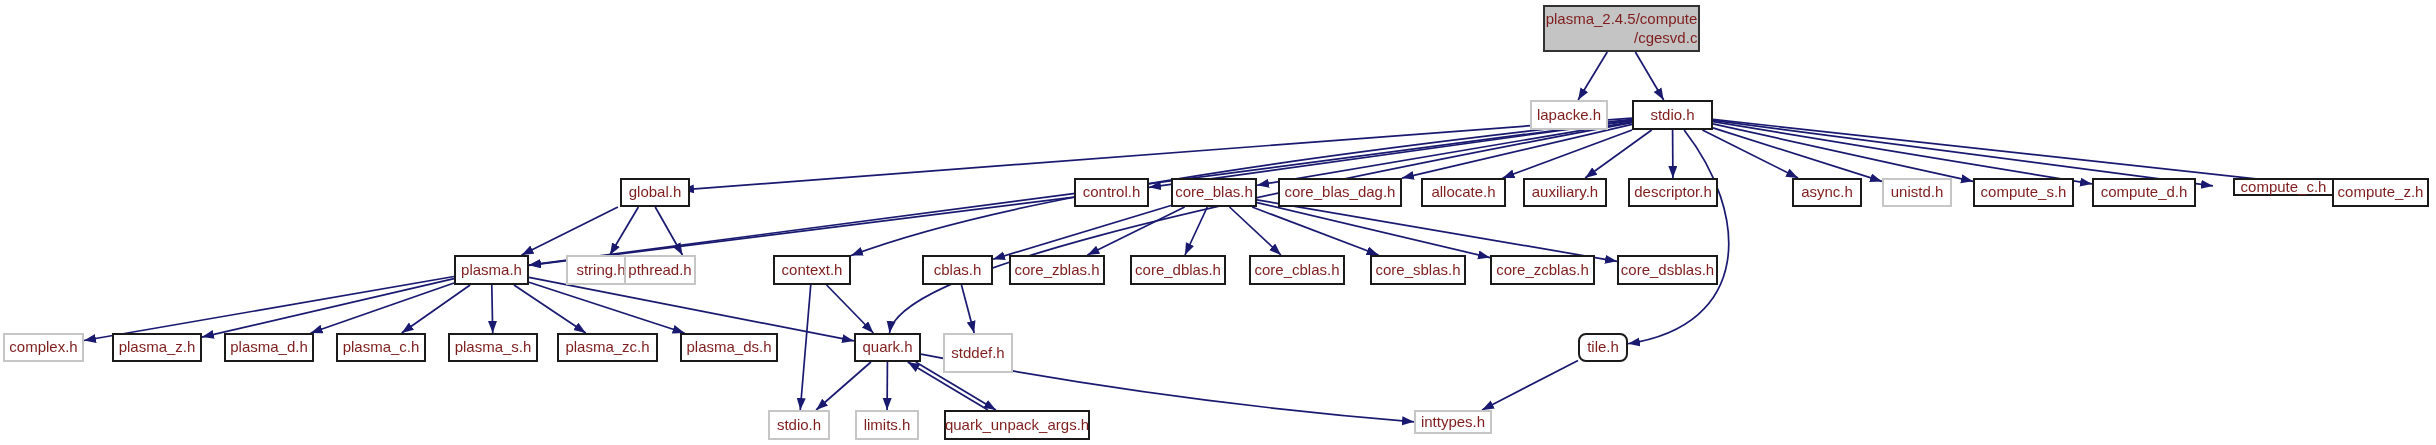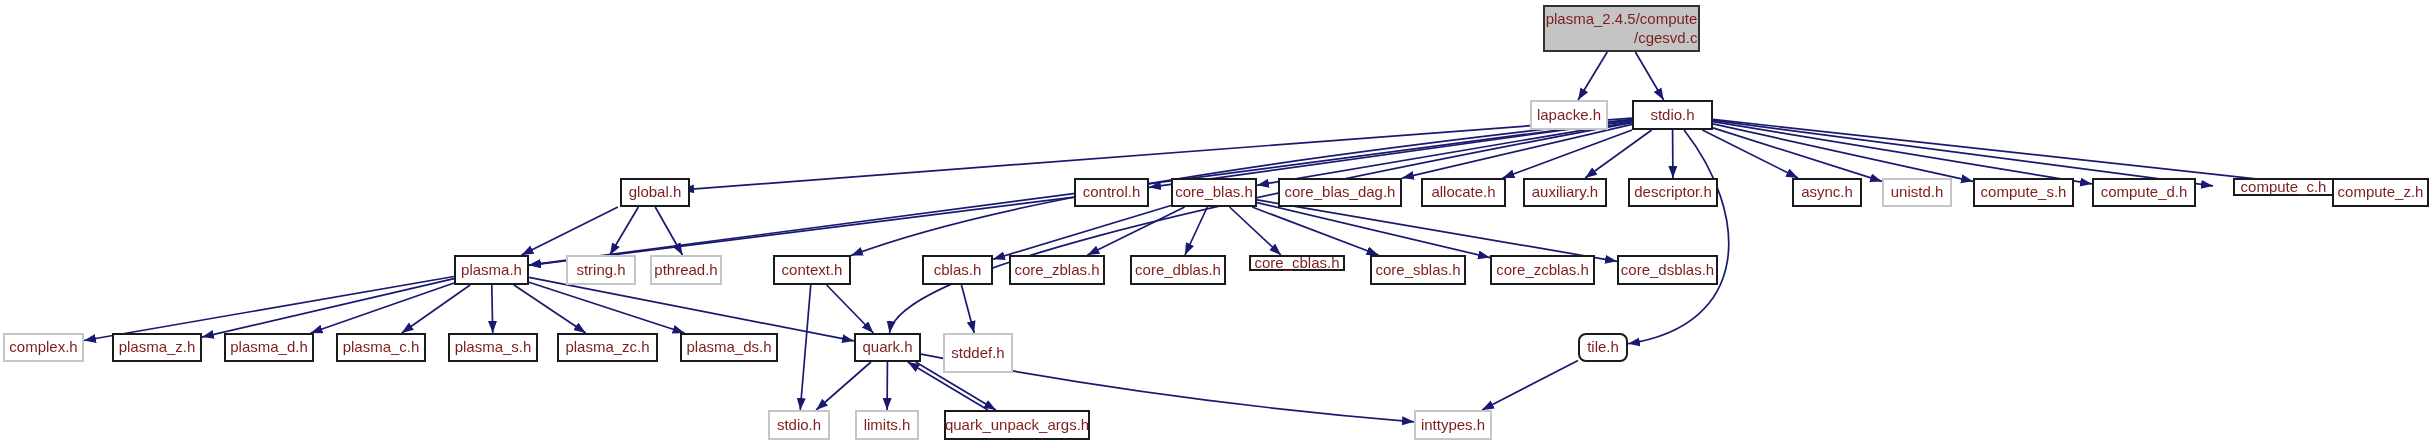--- a/index.html
+++ b/index.html
@@ -102,37 +102,37 @@
       <div class="node linked" style="left: 1523px; top: 178px; width: 84px; height: 29px;">auxiliary.h</div>
       <div class="node linked" style="left: 1628px; top: 178px; width: 90px; height: 29px;">descriptor.h</div>
       <div class="node linked" style="left: 1792px; top: 178px; width: 70px; height: 29px;">async.h</div>
       <div class="node plain" style="left: 1882px; top: 178px; width: 70px; height: 29px;">unistd.h</div>
       <div class="node linked" style="left: 1973px; top: 178px; width: 101px; height: 29px;">compute_s.h</div>
       <div class="node linked" style="left: 2092px; top: 178px; width: 104px; height: 29px;">compute_d.h</div>
       <div class="node linked" style="left: 2213px; top: 178px; width: 101px; height: 18px; margin-left: 20px;">compute_c.h</div>
       <div class="node linked" style="left: 2332px; top: 178px; width: 97px; height: 29px;">compute_z.h</div>
       <div class="node linked" style="left: 454px; top: 255px; width: 75px; height: 30px;">plasma.h</div>
       <div class="node plain" style="left: 566px; top: 255px; width: 70px; height: 30px;">string.h</div>
-      <div class="node plain" style="left: 650px; top: 255px; width: 72px; height: 30px;">pthread.h</div>
+      <div class="node plain" style="left: 624px; top: 255px; width: 72px; height: 30px;">pthread.h</div>
       <div class="node linked" style="left: 773px; top: 255px; width: 78px; height: 30px;">context.h</div>
       <div class="node linked" style="left: 922px; top: 255px; width: 71px; height: 30px;">cblas.h</div>
       <div class="node linked" style="left: 1009px; top: 255px; width: 96px; height: 30px;">core_zblas.h</div>
       <div class="node linked" style="left: 1130px; top: 255px; width: 96px; height: 30px;">core_dblas.h</div>
-      <div class="node linked" style="left: 1249px; top: 255px; width: 96px; height: 16px;">core_cblas.h</div>
+      <div class="node linked" style="left: 1249px; top: 255px; width: 96px; height: 30px;">core_cblas.h</div>
       <div class="node linked" style="left: 1370px; top: 255px; width: 96px; height: 30px;">core_sblas.h</div>
       <div class="node linked" style="left: 1490px; top: 255px; width: 105px; height: 30px;">core_zcblas.h</div>
       <div class="node linked" style="left: 1617px; top: 255px; width: 101px; height: 30px;">core_dsblas.h</div>
       <div class="node plain" style="left: 3px; top: 333px; width: 81px; height: 29px;">complex.h</div>
       <div class="node linked" style="left: 112px; top: 333px; width: 90px; height: 29px;">plasma_z.h</div>
       <div class="node linked" style="left: 224px; top: 333px; width: 90px; height: 29px;">plasma_d.h</div>
       <div class="node linked" style="left: 336px; top: 333px; width: 90px; height: 29px;">plasma_c.h</div>
       <div class="node linked" style="left: 448px; top: 333px; width: 90px; height: 29px;">plasma_s.h</div>
       <div class="node linked" style="left: 557px; top: 333px; width: 101px; height: 29px;">plasma_zc.h</div>
       <div class="node linked" style="left: 680px; top: 333px; width: 98px; height: 29px;">plasma_ds.h</div>
       <div class="node linked" style="left: 854px; top: 333px; width: 67px; height: 29px;">quark.h</div>
       <div class="node plain" style="left: 943px; top: 333px; width: 70px; height: 40px;">stddef.h</div>
       <div class="node linked" style="left: 1578px; top: 333px; width: 50px; height: 29px; border-radius: 8px;">tile.h</div>
       <div class="node plain" style="left: 768px; top: 410px; width: 62px; height: 30px;">stdio.h</div>
       <div class="node plain" style="left: 855px; top: 410px; width: 64px; height: 30px;">limits.h</div>
       <div class="node linked" style="left: 944px; top: 410px; width: 146px; height: 30px;">quark_unpack_args.h</div>
-      <div class="node plain" style="left: 1414px; top: 410px; width: 78px; height: 30px;">inttypes.h</div>
+      <div class="node plain" style="left: 1414px; top: 410px; width: 78px; height: 24px;">inttypes.h</div>
     </div>
 </div>
 
 </body></html>

